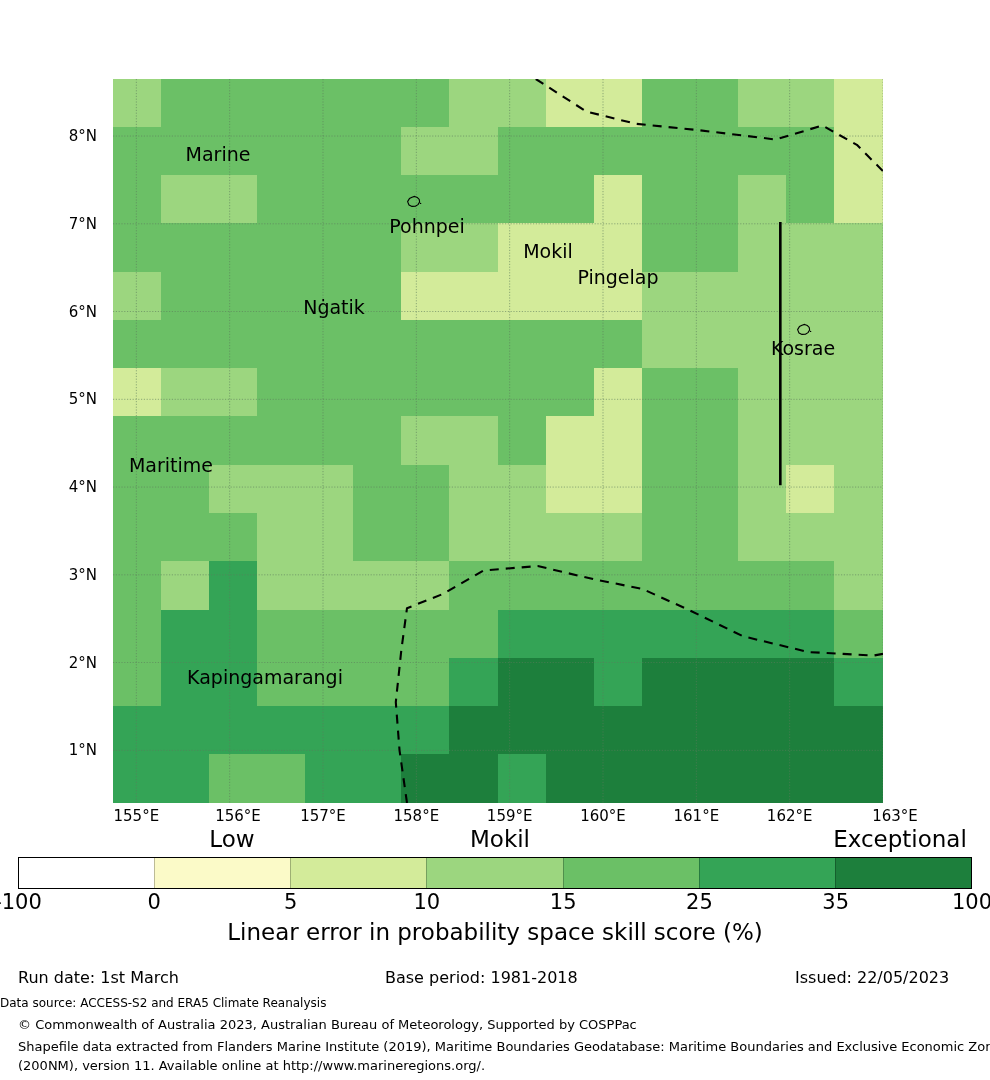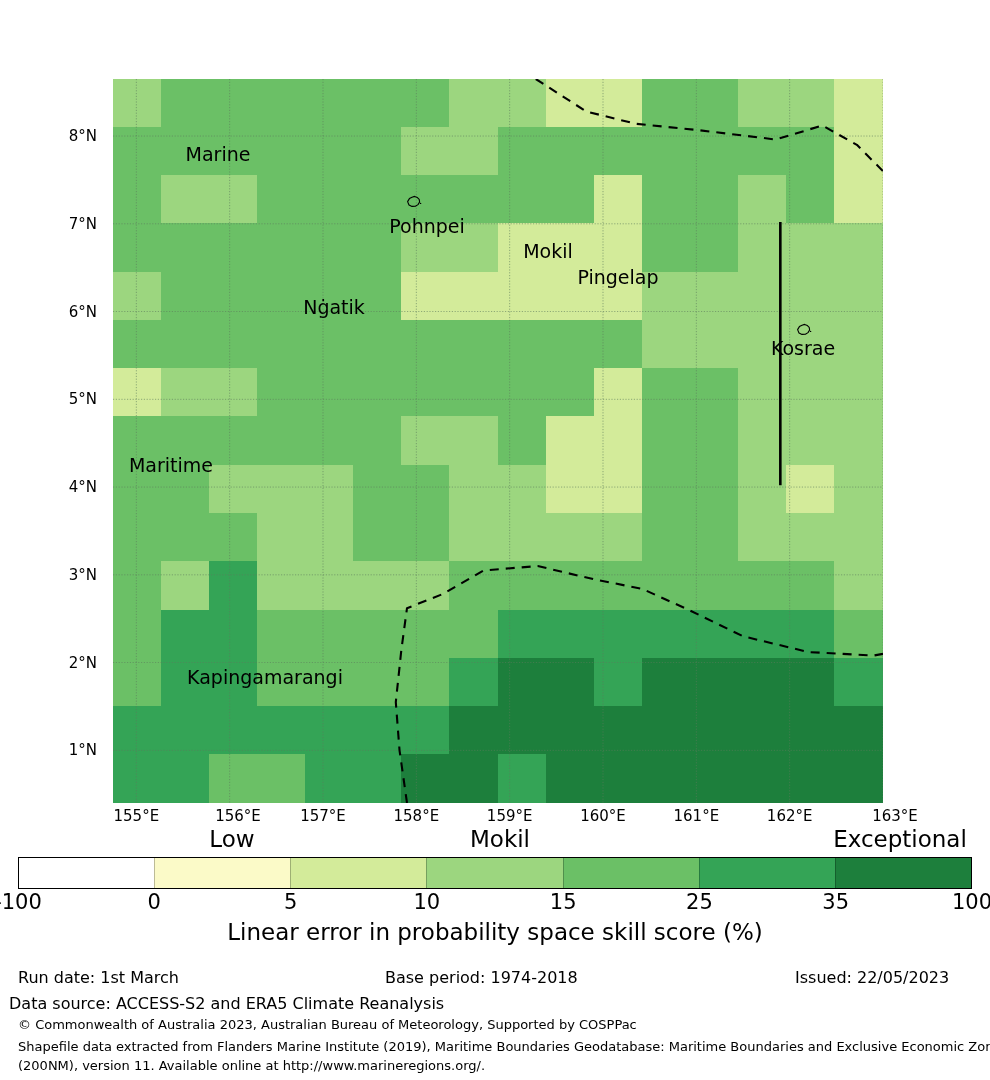--- a/index.html
+++ b/index.html
@@ -38,21 +38,21 @@
   .cbar-cat{position:absolute;font-size:23px;white-space:nowrap;transform:translateX(-50%);}
   #cbar{position:absolute;left:18px;top:857px;width:954px;height:32px;border:1.1px solid #000;box-sizing:border-box;display:flex;}
   #cbar .seg{height:100%;}
   #cbar-ticks{position:absolute;left:0;top:890px;width:990px;height:26px;}
   .cbar-tick{position:absolute;font-size:21px;white-space:nowrap;transform:translateX(-50%);top:0;}
   #cbar-xlabel{position:absolute;left:0;top:919px;width:990px;text-align:center;font-size:23px;}
   
   #footer{position:absolute;left:0;top:968px;width:990px;}
   .frow{position:relative;height:24px;}
   .fitem{position:absolute;font-size:16px;white-space:nowrap;}
-  .fline{font-size:16px;margin-left:9px;line-height:23px;white-space:nowrap;}
+  .fline{font-size:12px;margin-left:0;line-height:23px;white-space:nowrap;}
   .fsmall{font-size:13px;margin-left:18px;line-height:19px;white-space:nowrap;}
   #shapefile{position:absolute;left:0;top:1037px;width:990px;}
 </style>
 </head>
 <body>
 
 <div id="title">
 </div>
 
 <div id="map-wrap">
@@ -385,21 +385,21 @@
     <div class="cbar-tick" style="left: 563.143px;">15</div>
     <div class="cbar-tick" style="left: 699.429px;">25</div>
     <div class="cbar-tick" style="left: 835.714px;">35</div>
     <div class="cbar-tick" style="left: 972px;">100</div>
   </div>
 <div id="cbar-xlabel">Linear error in probability space skill score (%)</div>
 
 <div id="footer">
   <div class="frow">
     <span class="fitem" style="left:18px;">Run date: 1st March</span>
-    <span class="fitem" style="left:385px;">Base period: 1974-2018</span>
+    <span class="fitem" style="left:385px;">Base period: 1981-2018</span>
     <span class="fitem" style="left:795px;text-align:right;">Issued: 22/05/2023</span>
   </div>
   <div class="fline">Data source: ACCESS-S2 and ERA5 Climate Reanalysis</div>
   <div class="fsmall">© Commonwealth of Australia 2023, Australian Bureau of Meteorology, Supported by COSPPac</div>
 </div>
 <div id="shapefile">
   <div class="fsmall">Shapefile data extracted from Flanders Marine Institute (2019), Maritime Boundaries Geodatabase: Maritime Boundaries and Exclusive Economic Zones</div>
   <div class="fsmall">(200NM), version 11. Available online at http://www.marineregions.org/.</div>
 </div>
 

